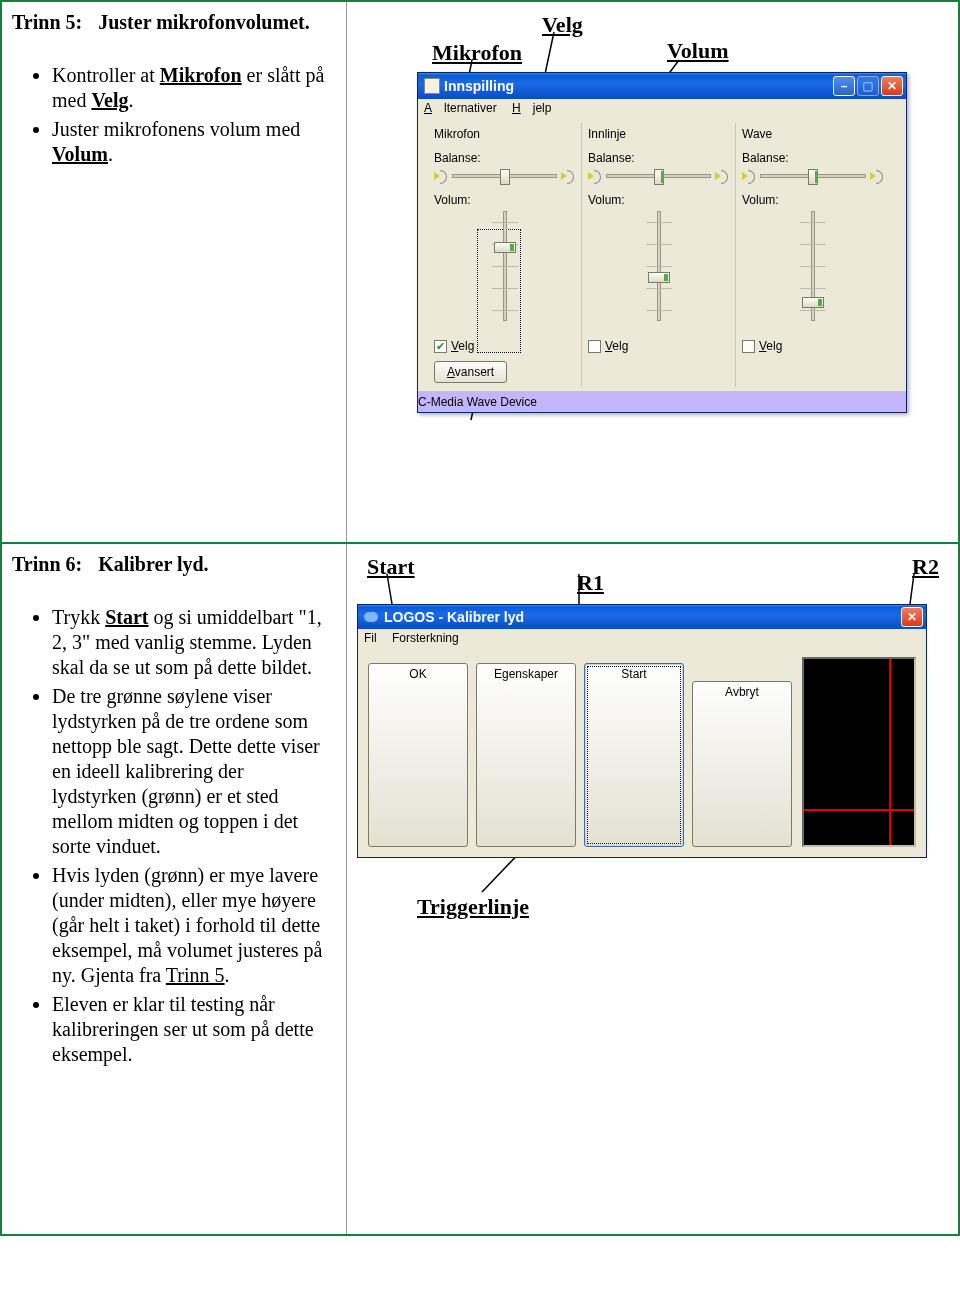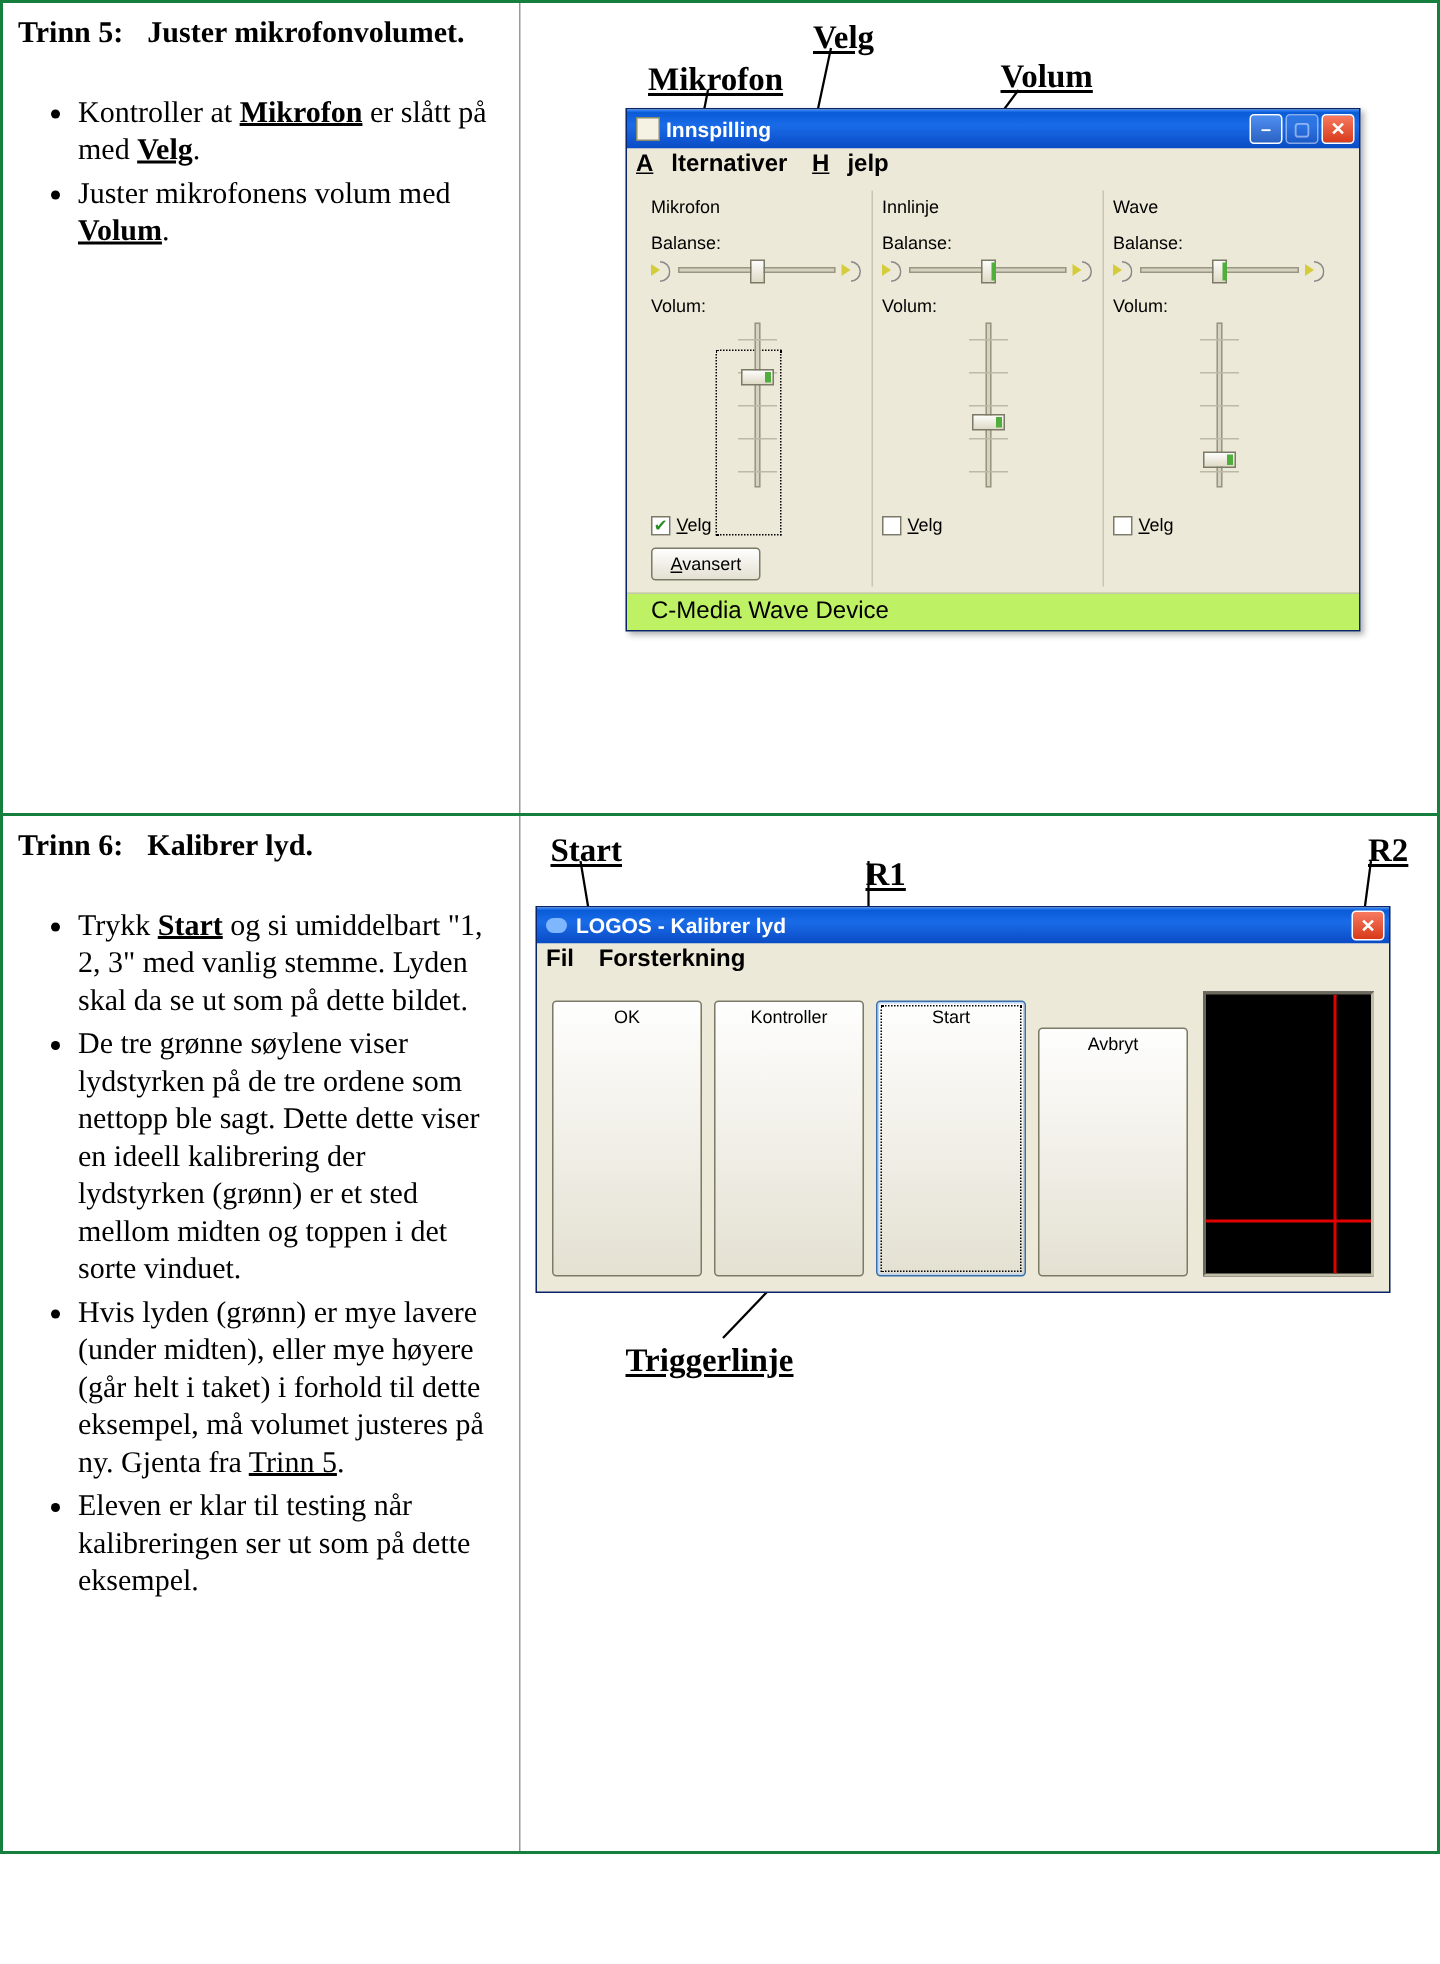--- a/index.html
+++ b/index.html
@@ -96,22 +96,21 @@
     font-size: 12px;
     color: #fff;
   }
   .xp-win-btn.blue { background: linear-gradient(#4f8ff0,#2b63c4); }
   .xp-win-btn.red  { background: linear-gradient(#f77b60,#d83a1a); }
   .xp-win-btn.disabled { opacity: 0.5; }
 
   .xp-menu {
     background:#ece9d8;
     padding: 2px 6px;
-    font-size: 16px;
-    font-weight: bold;
+    font-size: 12px;
   }
   .xp-menu span { margin-right: 12px; }
   .mn-u { text-decoration: underline; }
 
   .mixer {
     display:flex;
     padding: 6px 10px 4px 10px;
     gap: 0;
     background:#ece9d8;
   }
@@ -187,23 +186,23 @@
     display:inline-block;
     background:linear-gradient(#fefefe,#e4e1d2);
     border:1px solid #7a7a66;
     border-radius:3px;
     padding:3px 12px;
     font-family: Tahoma, sans-serif;
     font-size:12px;
   }
   .xp-status {
     border-top:1px solid #c9c5b5;
-    padding:3px 16px;
-    font-size:16px;
-    background:#bef264;
+    padding:3px 0;
+    font-size:12px;
+    background:#c4b5fd;
   }
 
   
   .logos-window {
     position: absolute;
     top: 60px; left: 10px;
     width: 570px;
     background:#ece9d8;
     border:1px solid #0a246a;
     font-family: Tahoma, sans-serif;
@@ -454,21 +453,21 @@
           <div style="flex:1">LOGOS - Kalibrer lyd</div>
           <div class="xp-win-btn red">✕</div>
         </div>
         <div class="xp-menu">
           <span>Fil</span>
           <span>Forsterkning</span>
         </div>
         <div class="logos-body">
           <div class="logos-btns">
             <span class="xp-btn">OK</span>
-            <span class="xp-btn">Kontroller</span>
+            <span class="xp-btn">Egenskaper</span>
             <span class="xp-btn focused">Start</span>
             <span class="xp-btn spaced">Avbryt</span>
           </div>
           <div class="canvas-wrap">
             <div class="redline-v" style="left:85px;"></div>
             <div class="redline-v" style="left:410px;"></div>
             <div class="redline-h" style="top:150px;"></div>
             <div class="peak" style="left:120px; width:70px; height:180px;"></div>
             <div class="peak" style="left:230px; width:60px; height:140px;"></div>
             <div class="peak" style="left:330px; width:70px; height:175px;"></div>

